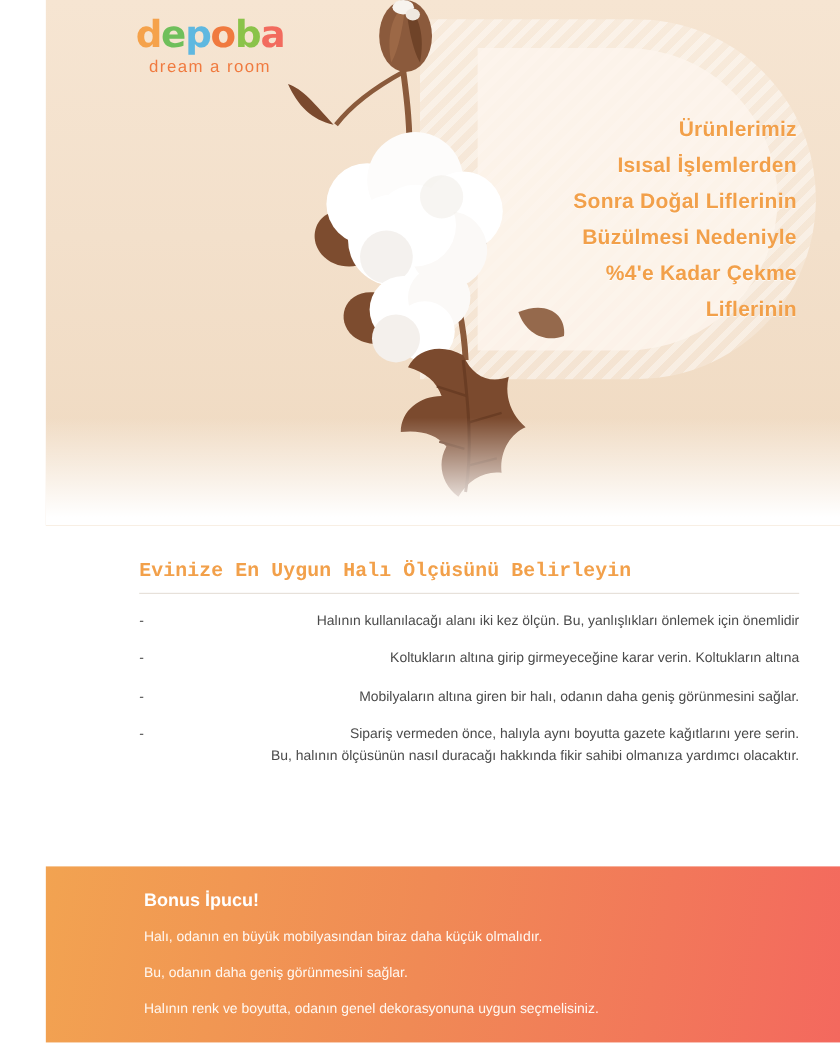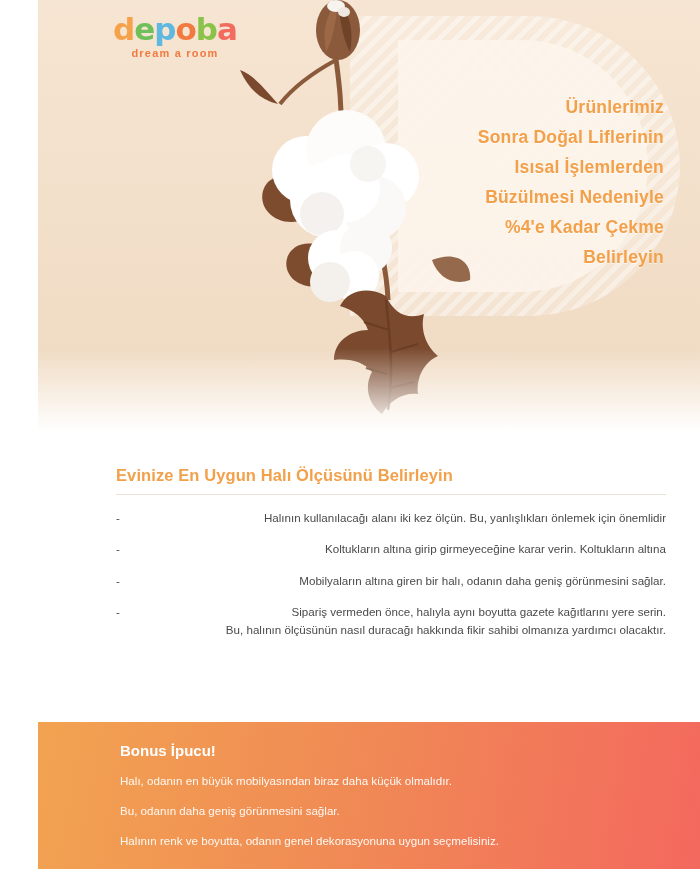--- a/index.html
+++ b/index.html
@@ -75,24 +75,23 @@
     font-family: "DejaVu Sans", sans-serif;
   }
   .logo-word span:nth-child(1) { color: #f5a24b; }
   .logo-word span:nth-child(2) { color: #6fbf5b; }
   .logo-word span:nth-child(3) { color: #5fb8e0; }
   .logo-word span:nth-child(4) { color: #f07a3f; }
   .logo-word span:nth-child(5) { color: #8bc34a; }
   .logo-word span:nth-child(6) { color: #f26b5e; }
   .logo-tag {
     margin-top: 2px;
-    font-size: 11px;
+    font-size: 14px;
     letter-spacing: 1.2px;
     color: #f07a3f;
-    font-weight: bold;
   }
 
   
   .hero-text {
     position: absolute;
     left: 368px;
     top: 92px;
     width: 258px;
     text-align: right;
     color: #f2a04a;
@@ -111,20 +110,21 @@
     position: absolute;
     left: 0; top: 438px;
     width: 700px;
     padding: 28px 72px 0 78px;
   }
   .tips-title {
     color: #f2a04a;
     font-size: 16.5px;
     font-weight: 700;
     letter-spacing: .1px;
+    font-family: Liberation Mono, monospace;
   }
   .tips-rule {
     margin-top: 9px;
     height: 1px;
     background: #e7e1da;
   }
   .tips-list { margin-top: 14px; }
   .tip {
     display: flex;
     font-size: 11.6px;
@@ -229,25 +229,25 @@
                  C190 320, 176 314, 168 296 Z" fill="#7b4a2e"></path>
         <path d="M168 300 C172 336, 176 374, 170 410" stroke="#6a3d24" stroke-width="2.5" fill="none"></path>
         <path d="M171 330 L146 322 M173 352 L200 344 M169 374 L148 368 M172 388 L196 382" stroke="#6a3d24" stroke-width="2" fill="none"></path>
       </g>
 
       <path d="M214 260 C238 250, 254 262, 252 280 C236 286, 220 278, 214 260 Z" fill="#8a5a3b" opacity=".9"></path>
     </svg>
 
     <div class="hero-text">
       <div>Ürünlerimiz</div>
+      <div>Isısal İşlemlerden</div>
       <div>Sonra Doğal Liflerinin</div>
-      <div>Isısal İşlemlerden</div>
       <div>Büzülmesi Nedeniyle</div>
       <div>%4'e Kadar Çekme</div>
-      <div>Belirleyin</div>
+      <div>Liflerinin</div>
     </div>
 
     <div class="hero-fade"></div>
   </div>
 
   <div class="tips">
     <div class="tips-title">Evinize En Uygun Halı Ölçüsünü Belirleyin</div>
     <div class="tips-rule"></div>
 
     <div class="tips-list">

